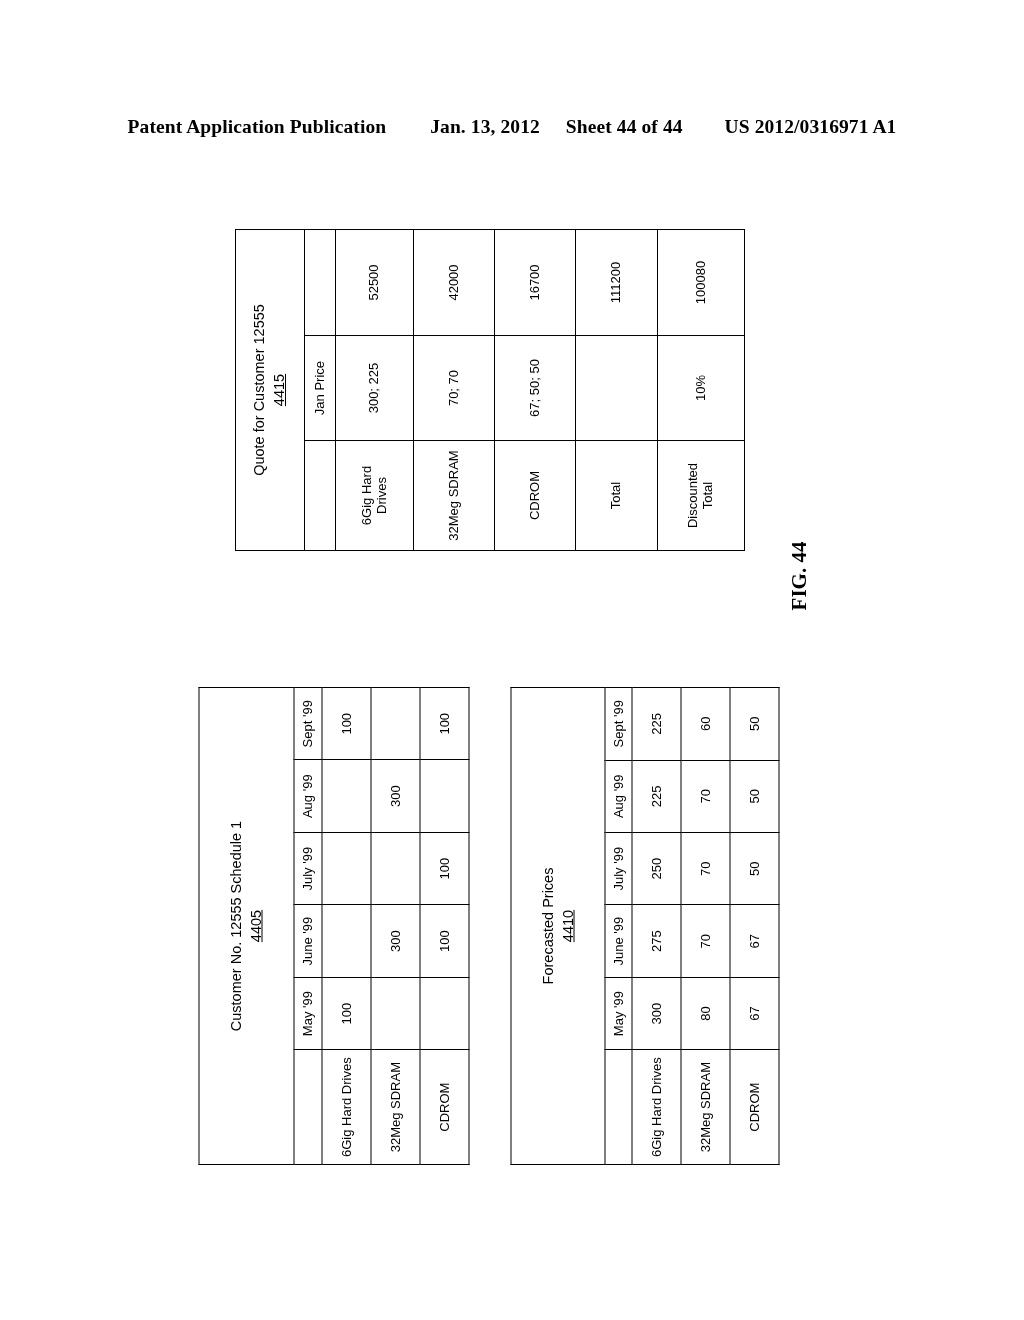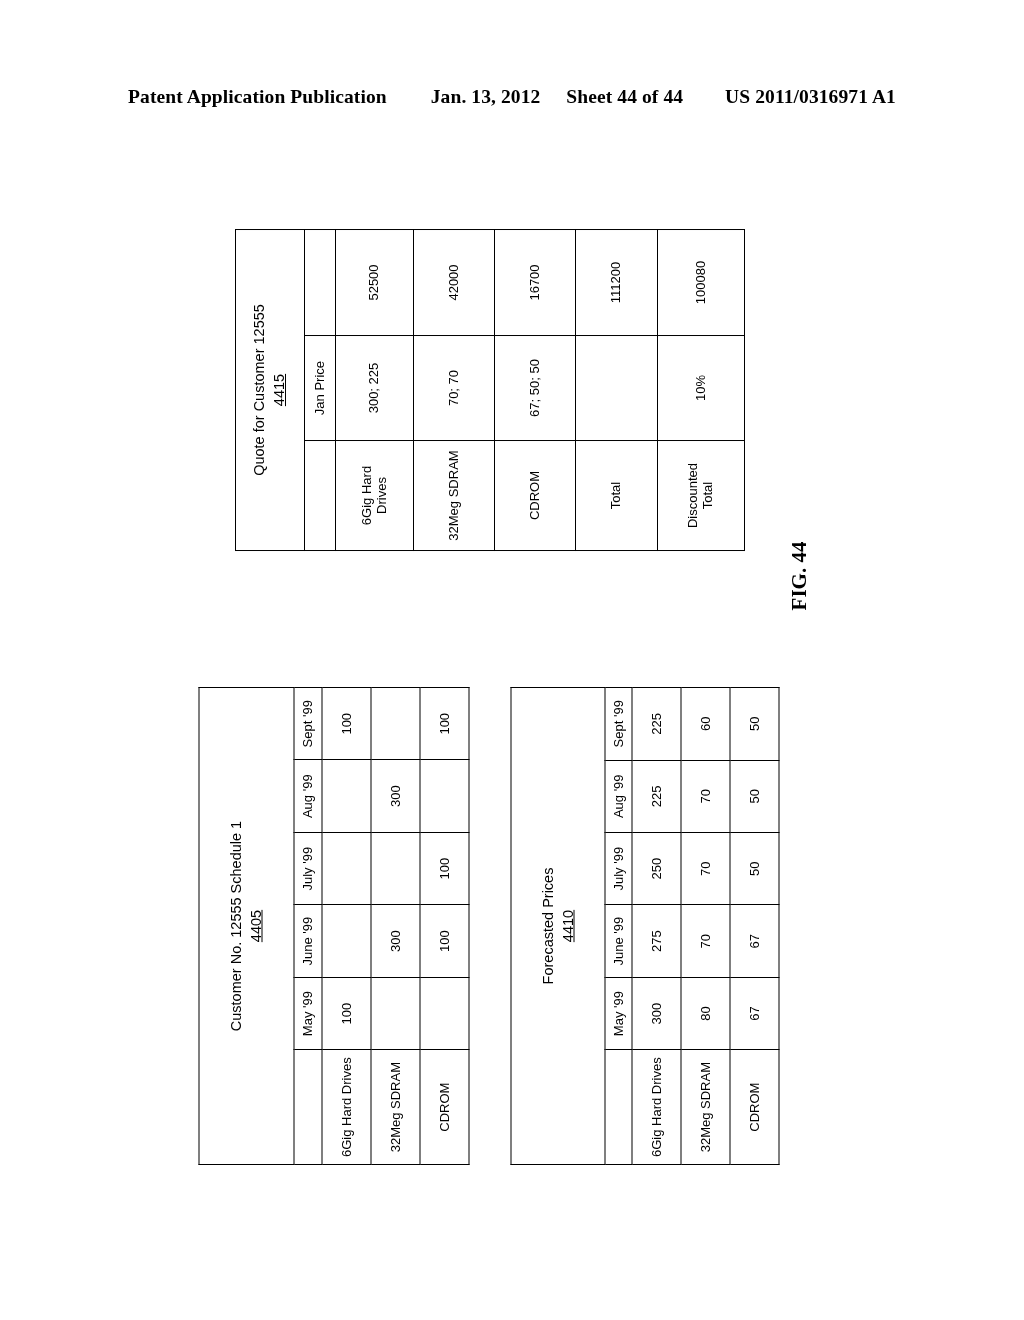--- a/index.html
+++ b/index.html
@@ -22,21 +22,21 @@
     top: 86px;
     left: 0;
     width: 1024px;
     text-align: center;
     font-family: "Liberation Serif", serif;
     font-weight: bold;
     font-size: 19.5px;
     letter-spacing: 0.1px;
     white-space: nowrap;
   }
-  .page-header .seg { display: inline-block; }
+  .page-header .seg { display: inline-block; margin-top: 30px; }
   .gap-lg { display: inline-block; width: 34px; }
   .gap-md { display: inline-block; width: 16px; }
   .gap-xl { display: inline-block; width: 32px; }
 
   
   .fig-label {
     position: absolute;
     left: 744px;
     top: 563px;
     width: 110px;
@@ -153,21 +153,21 @@
 </head>
 <body>
 
 <div class="page-header">
   <span class="seg">Patent Application Publication</span>
   <span class="gap-lg"></span>
   <span class="seg">Jan. 13, 2012</span>
   <span class="gap-md"></span>
   <span class="seg">Sheet 44 of 44</span>
   <span class="gap-xl"></span>
-  <span class="seg">US 2011/0316971 A1</span>
+  <span class="seg">US 2012/0316971 A1</span>
 </div>
 
 <div class="fig-label">FIG. 44</div>
 
 <div class="rot-wrap" id="quote-wrap">
   <div class="rot-inner" id="quote-inner">
     <table class="fig-table" id="quote-table">
       <colgroup>
         <col class="c-label">
           <col class="c-price">

